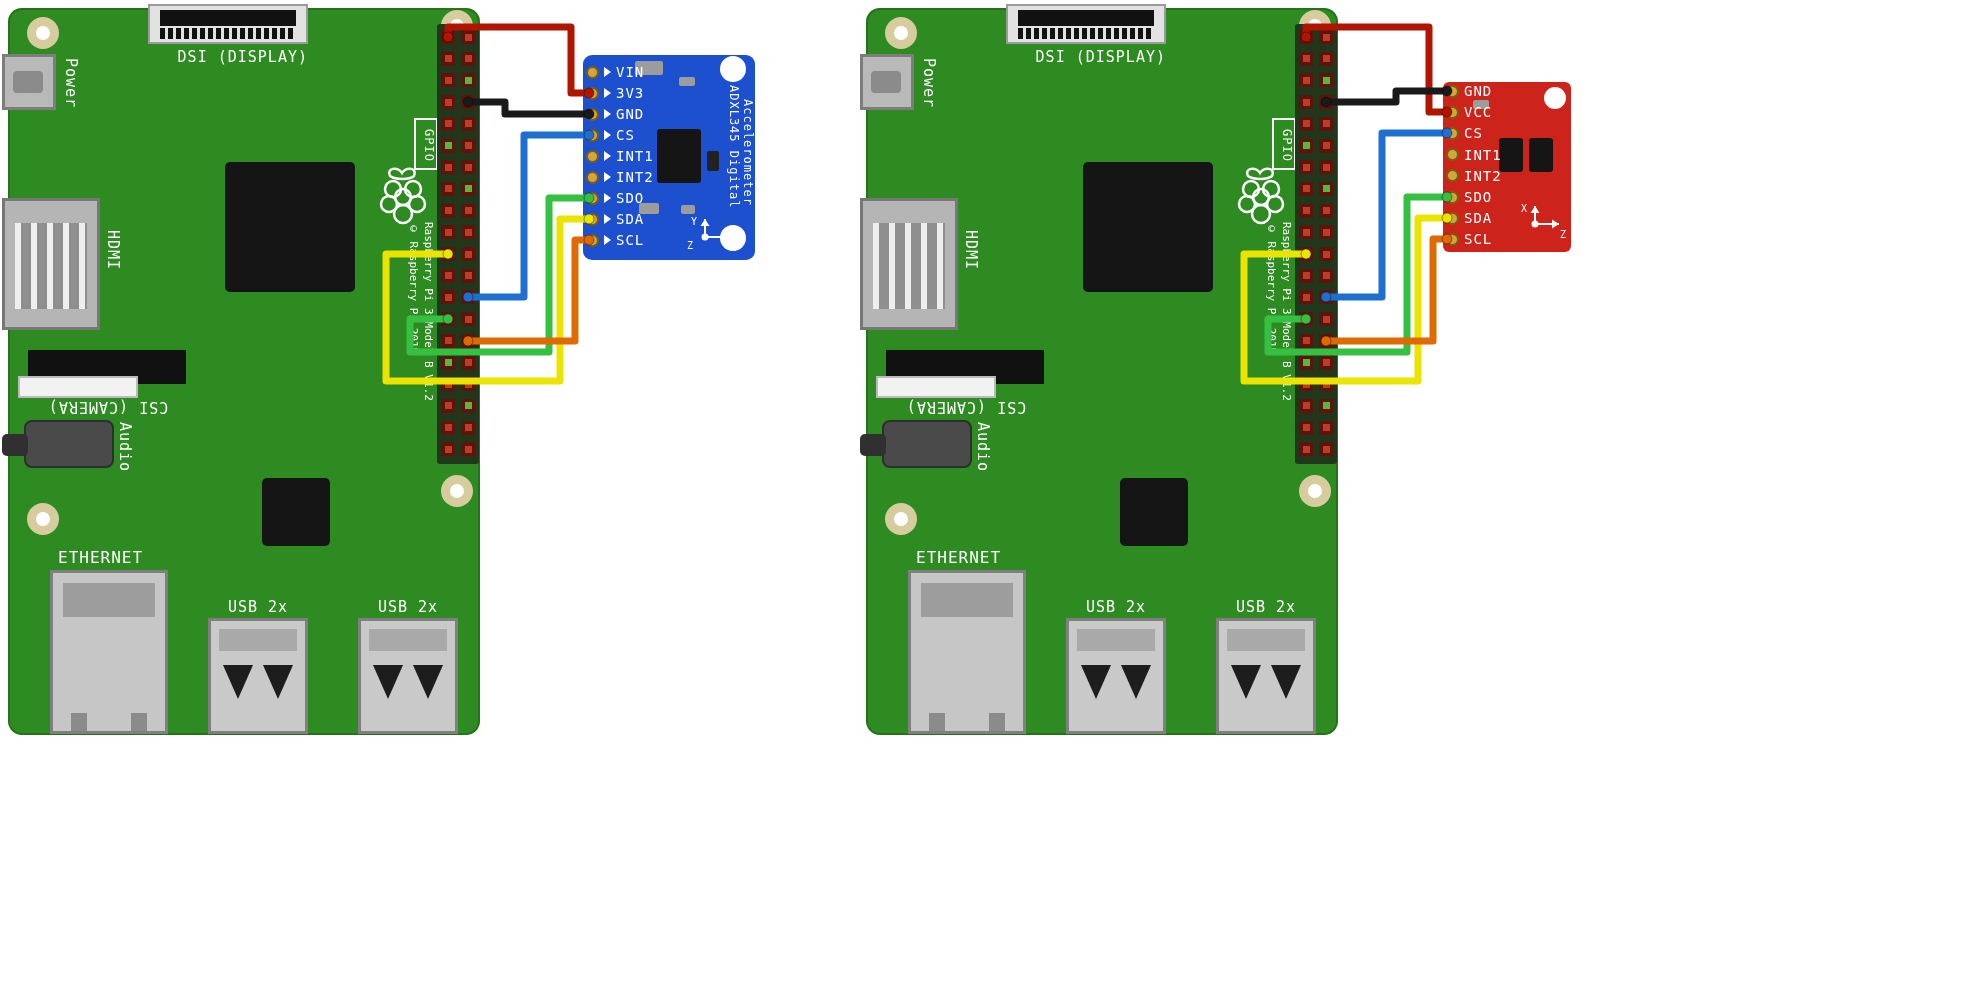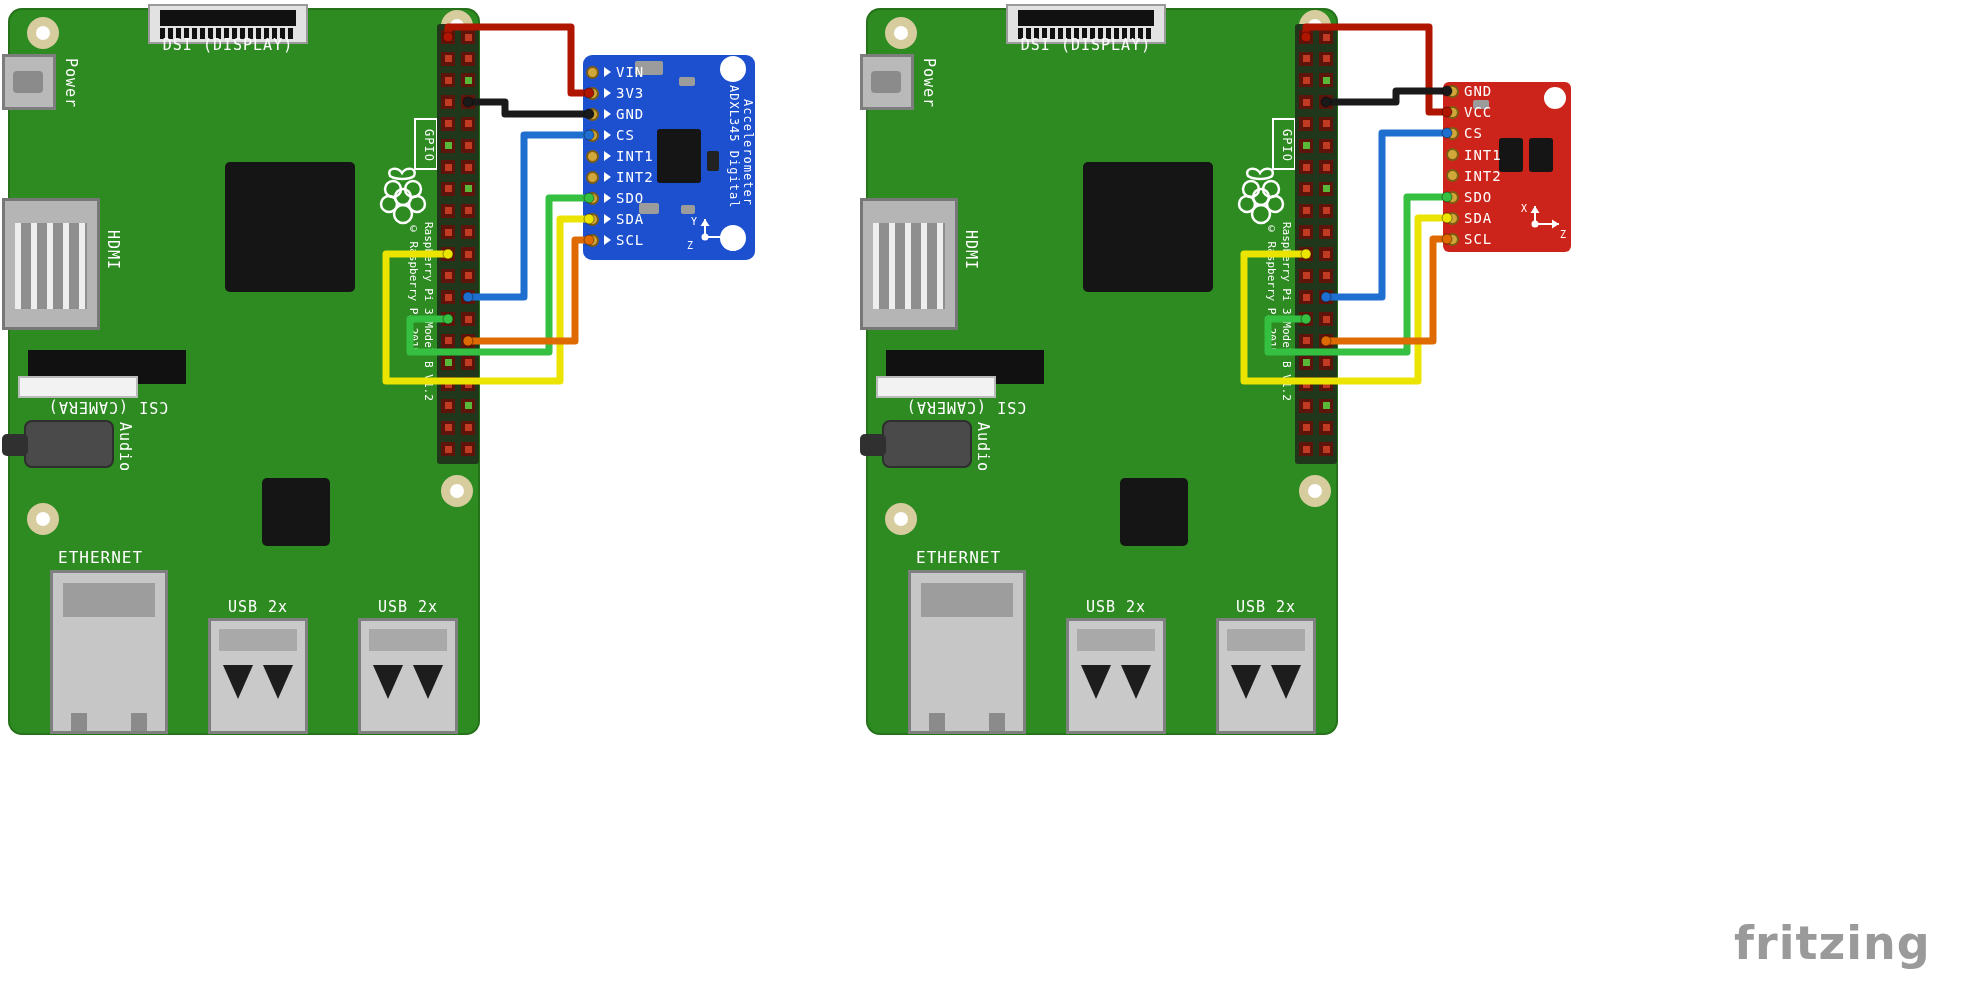--- a/index.html
+++ b/index.html
@@ -22,21 +22,21 @@
   .hlabel{position:absolute;color:#fff;font-size:15px;letter-spacing:1px;white-space:nowrap}
 
   .power-conn{position:absolute;left:-6px;top:46px;width:54px;height:56px;background:#b9b9b9;border:3px solid #7d7d7d}
   .power-inner{position:absolute;left:8px;top:14px;width:30px;height:22px;background:#8b8b8b;border-radius:4px}
   .power-label{left:54px;top:50px}
 
   .dsi-conn{position:absolute;left:140px;top:-4px;width:160px;height:40px;background:#e2e2e2;border:2px solid #9a9a9a}
   .dsi-black{position:absolute;left:10px;top:4px;width:136px;height:16px;background:#111}
   .dsi-teeth{position:absolute;left:10px;top:22px;width:136px;height:11px;
     background:repeating-linear-gradient(90deg,#111 0 5px,#e2e2e2 5px 8px)}
-  .dsi-label{left:140px;top:28px;width:160px;text-align:center}
+  .dsi-label{left:140px;top:40px;width:160px;text-align:right}
 
   .hdmi-conn{position:absolute;left:-6px;top:190px;width:98px;height:132px;background:#b5b5b5;border:3px solid #777}
   .hdmi-inner{position:absolute;left:10px;top:22px;width:72px;height:86px;background:#8f8f8f;
     background-image:repeating-linear-gradient(90deg,rgba(255,255,255,.85) 0 6px,rgba(0,0,0,0) 6px 16px)}
   .hdmi-label{left:96px;top:222px}
 
   .csi-conn{position:absolute;left:20px;top:342px;width:158px;height:34px;background:#111}
   .csi-white{position:absolute;left:-10px;top:26px;width:120px;height:22px;background:#f2f2f2;border:2px solid #bbb}
   .csi-label{left:20px;top:390px;width:160px;text-align:center;transform:rotate(180deg)}
 
@@ -667,14 +667,13 @@
       <circle cx="1306" cy="319" r="5" fill="#35c042" stroke="rgba(0,0,0,0.4)"></circle>
       <circle cx="1447" cy="197" r="5" fill="#35c042" stroke="rgba(0,0,0,0.4)"></circle>
       <polyline points="1306,254 1244,254 1244,381 1418,381 1418,218 1447,218" class="wire" stroke="#eae400"></polyline>
       <circle cx="1306" cy="254" r="5" fill="#eae400" stroke="rgba(0,0,0,0.4)"></circle>
       <circle cx="1447" cy="218" r="5" fill="#eae400" stroke="rgba(0,0,0,0.4)"></circle>
       <polyline points="1326,341 1433,341 1433,239 1447,239" class="wire" stroke="#de6a00"></polyline>
       <circle cx="1326" cy="341" r="5" fill="#de6a00" stroke="rgba(0,0,0,0.4)"></circle>
       <circle cx="1447" cy="239" r="5" fill="#de6a00" stroke="rgba(0,0,0,0.4)"></circle>
     </svg>
 
-  <div id="watermark">fritzing</div>
 </div>
 
 </body></html>

